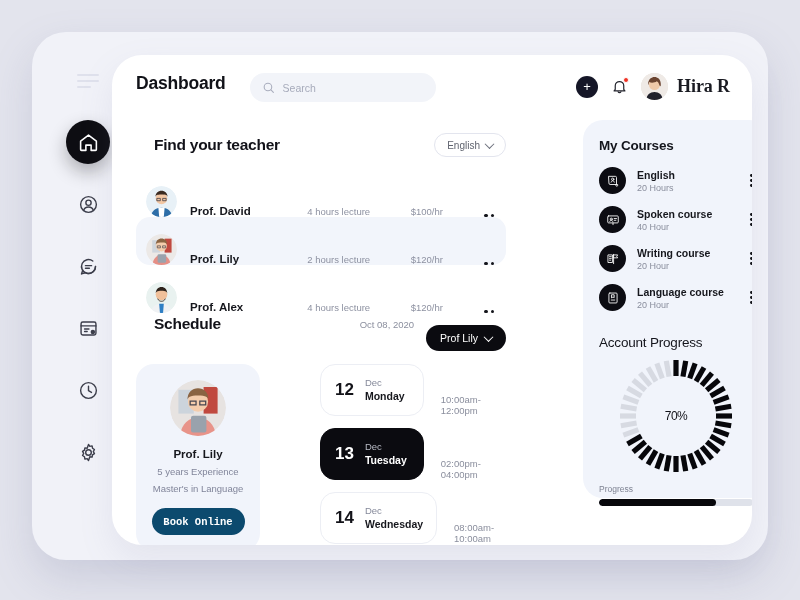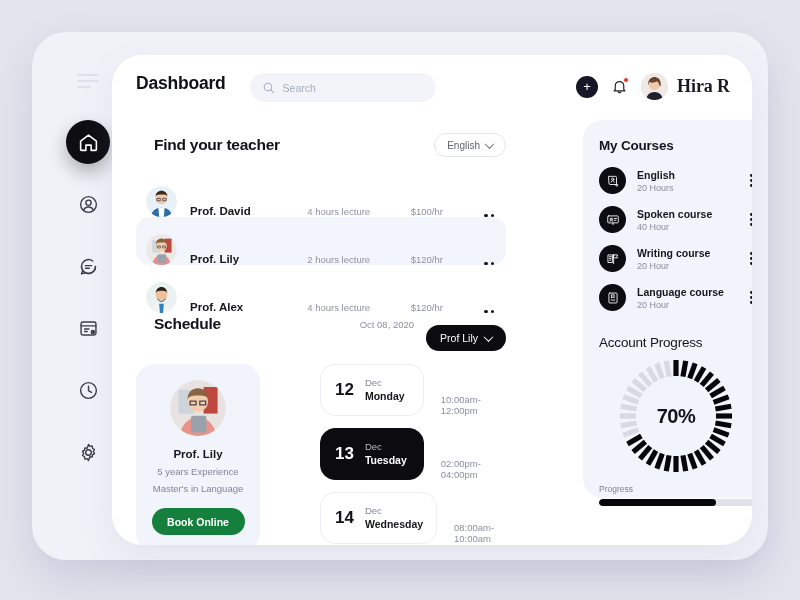--- a/index.html
+++ b/index.html
@@ -119,22 +119,22 @@
   .teacher-card{
     width:124px; background:#f1f4fb; border-radius:18px;
     padding:16px 10px 16px; text-align:center; flex:0 0 auto;
   }
   .tc-av{ width:56px;height:56px;border-radius:50%;margin:0 auto;overflow:hidden;}
   .tc-av svg{display:block;width:100%;height:100%;}
   .tc-name{ margin-top:12px; font-size:11.5px; font-weight:700; color:#16171d;}
   .tc-line{ margin-top:6px; font-size:9.5px; color:#81859a; }
   .book-btn{
     margin:14px auto 0; width:93px; height:27px; border-radius:14px;
-    background:#15803d; color:#fff; border:0; cursor:pointer;
-    font-family:Liberation Sans, sans-serif; font-size:10.5px; font-weight:700;
+    background:#0c4a6e; color:#fff; border:0; cursor:pointer;
+    font-family:Liberation Mono, monospace; font-size:10.5px; font-weight:700;
   }
   .slots{ flex:1; display:flex; flex-direction:column; gap:12px; }
   .slot{ display:flex; align-items:flex-end;padding-left:44px; }
   .slot-card{
     width:117px; height:52px; border-radius:15px; border:1px solid #eceef4;
     background:#fff; display:flex; align-items:center; padding:0 14px; gap:11px;
   }
   .slot.active .slot-card{ background:#0b0b10; border-color:#0b0b10; }
   .slot-day{ font-size:17px; font-weight:700; color:#131319; }
   .slot.active .slot-day{ color:#fff; }
@@ -162,21 +162,21 @@
   .c-hours{ margin-top:2px; font-size:9px; color:#8a8e9d; }
   .dots-v{ margin-left:auto; display:flex; flex-direction:column; gap:2.4px; cursor:pointer;}
   .dots-v i{ width:2.8px;height:2.8px;border-radius:50%;background:#14151b;display:block;}
 
   .prog-title{ margin-top:24px; font-size:13.5px; font-weight:400; color:#14151c;
                letter-spacing:-.2px;}
   .ring-wrap{ margin-top:6px; display:flex; justify-content:center; position:relative;}
   .ring{ width:120px; height:120px; display:block; }
   .ring-label{
     position:absolute; inset:0; display:flex; align-items:center; justify-content:center;
-    font-size:20px; font-weight:700; color:#121219; letter-spacing:-.5px;
+    font-size:12px; font-weight:400; color:#121219; letter-spacing:-.5px;
   }
   .bar-label{ margin-top:8px; font-size:8.5px; color:#7e8292; }
   .bar-track{ margin-top:5px; height:7px; border-radius:4px; background:#dfe2ea; overflow:hidden;}
   .bar-fill{ height:100%; border-radius:4px; background:#07070b; }
 </style>
 </head>
 <body>
 
 <div class="app-shell">
 

